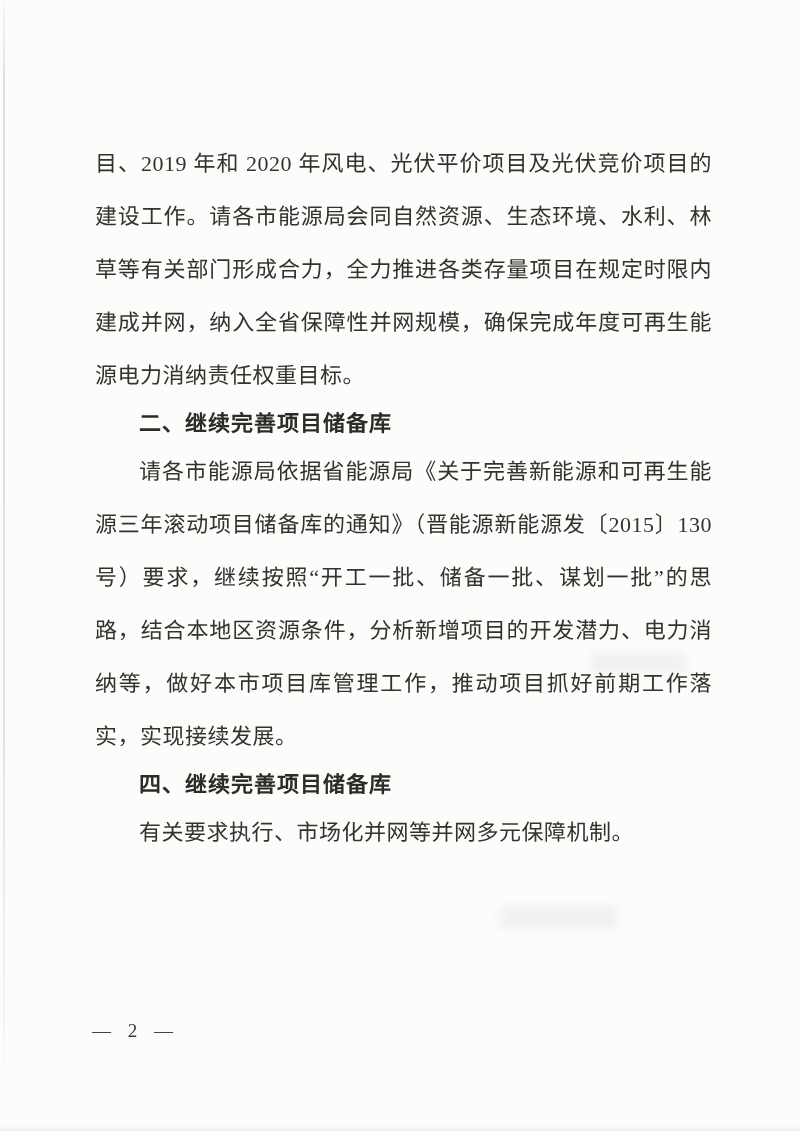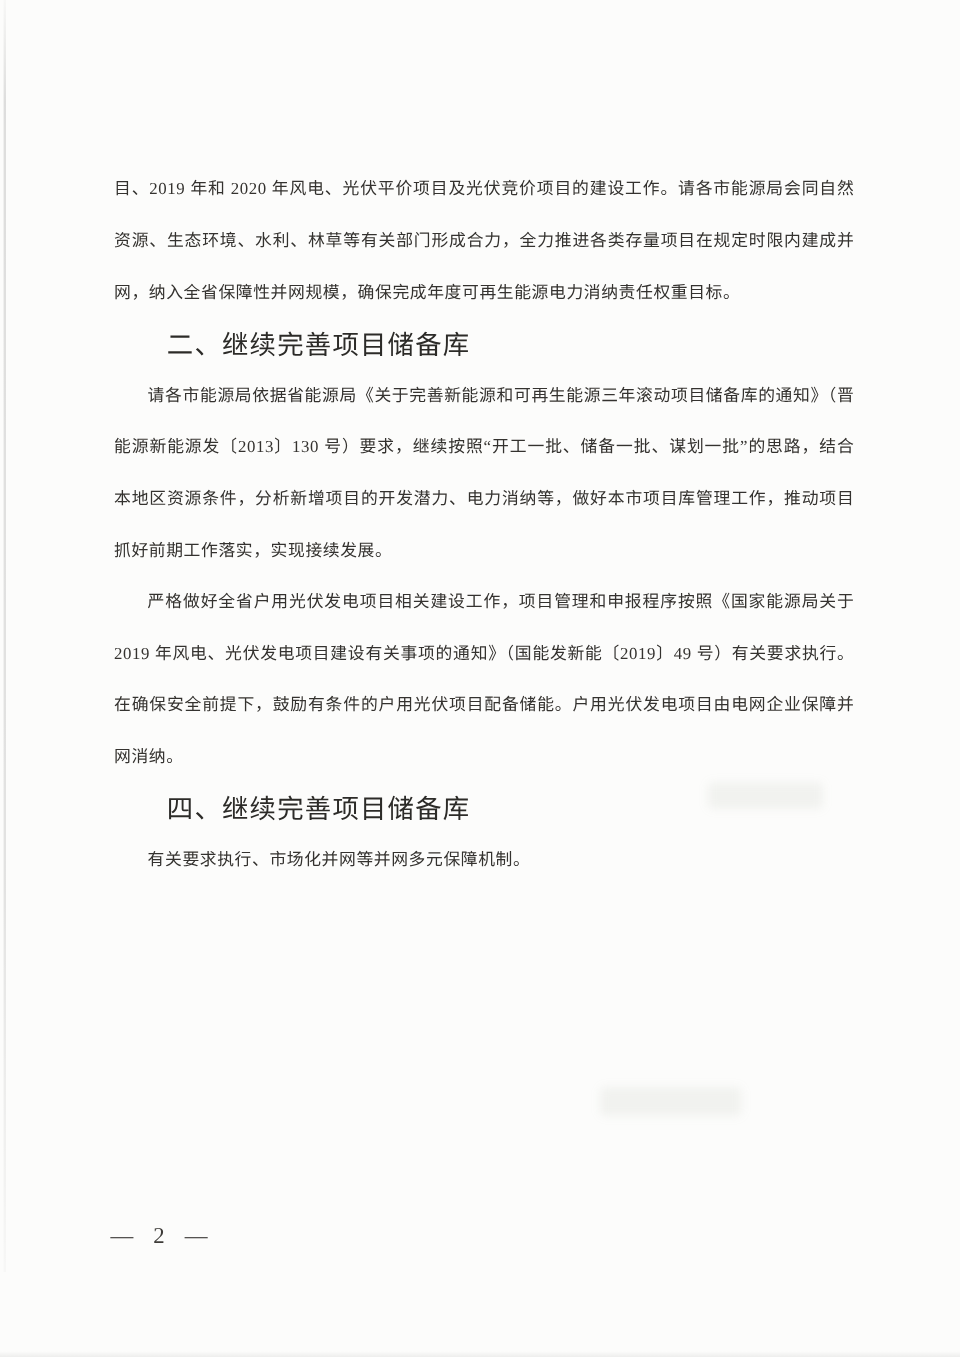--- a/index.html
+++ b/index.html
@@ -47,34 +47,34 @@
   .ghost-2 { left: 500px; top: 906px; width: 118px; height: 24px; }
 
   .content {
     position: absolute;
     left: 95px;
     top: 137px;
     width: 617px;
   }
   .body-par {
     margin: 0;
-    font-size: 14px;
-    line-height: 43px;
+    font-size: 22px;
+    line-height: 53px;
     text-align: justify;
     text-justify: inter-character;
     letter-spacing: 0.5px;
     color: #34322f;
   }
   .body-par.indent {
     text-indent: 2em;
   }
   .section-heading {
     margin: 0;
     font-family: "Liberation Sans", "DejaVu Sans", sans-serif;
-    font-weight: 400;
+    font-weight: 700;
     font-size: 22px;
     line-height: 43px;
     text-indent: 2em;
     letter-spacing: 1px;
     color: #2c2b28;
   }
   .page-number {
     position: absolute;
     left: 92px;
     top: 1020px;
@@ -93,24 +93,23 @@
   <div class="scan-edge-left"></div>
   <div class="scan-edge-bottom"></div>
   <div class="ghost ghost-1"></div>
   <div class="ghost ghost-2"></div>
 
   <div class="content">
     <p class="body-par">目、2019 年和 2020 年风电、光伏平价项目及光伏竞价项目的建设工作。请各市能源局会同自然资源、生态环境、水利、林草等有关部门形成合力，全力推进各类存量项目在规定时限内建成并网，纳入全省保障性并网规模，确保完成年度可再生能源电力消纳责任权重目标。</p>
 
     <h2 class="section-heading">二、继续完善项目储备库</h2>
 
-    <p class="body-par indent">请各市能源局依据省能源局《关于完善新能源和可再生能源三年滚动项目储备库的通知》（晋能源新能源发〔2013〕130 号）要求，继续按照“开工一批、储备一批、谋划一批”的思路，结合本地区资源条件，分析新增项目的开发潜力、电力消纳等，做好本市项目库管理工作，推动项目抓好前期工作落实，实现接续发展。</p>
+    <p class="body-par indent">请各市能源局依据省能源局《关于完善新能源和可再生能源三年滚动项目储备库的通知》（晋能源新能源发〔2015〕130 号）要求，继续按照“开工一批、储备一批、谋划一批”的思路，结合本地区资源条件，分析新增项目的开发潜力、电力消纳等，做好本市项目库管理工作，推动项目抓好前期工作落实，实现接续发展。</p>
 
 
-    <p class="body-par indent">严格做好全省户用光伏发电项目相关建设工作，项目管理和申报程序按照《国家能源局关于 2019 年风电、光伏发电项目建设有关事项的通知》（国能发新能〔2019〕49 号）有关要求执行。在确保安全前提下，鼓励有条件的户用光伏项目配备储能。户用光伏发电项目由电网企业保障并网消纳。</p>
 
     <h2 class="section-heading">四、继续完善项目储备库</h2>
 
     <p class="body-par indent">有关要求执行、市场化并网等并网多元保障机制。</p>
   </div>
 
   <div class="page-number">— 2 —</div>
 
 </div>
 

